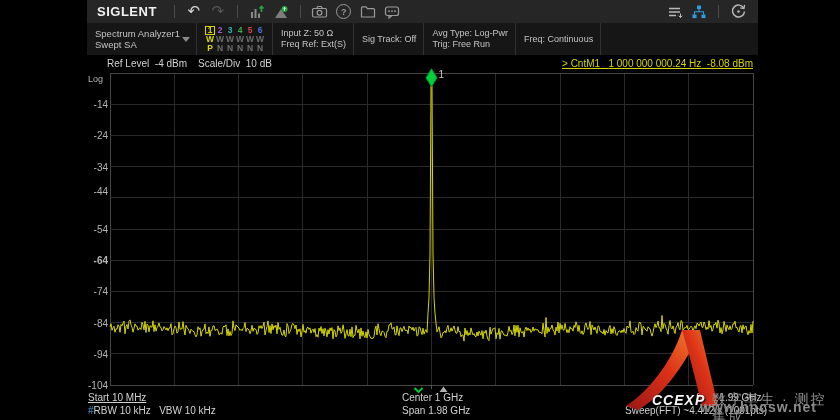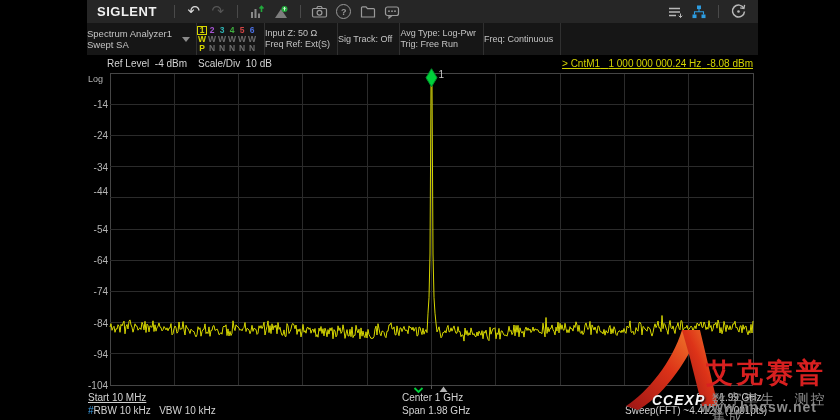--- a/index.html
+++ b/index.html
@@ -14,21 +14,21 @@
   .tbtn{width:24px;height:20px;display:flex;align-items:center;justify-content:center;flex:none;}
   .glyph{font-family:"DejaVu Sans",sans-serif;font-size:15px;line-height:1;}
   .undo{color:#d8d8d8}.redo{color:#565656}
   .spacer{flex:1}
   .qmark{width:13px;height:13px;border:1.2px solid #999;border-radius:50%;color:#999;
          font-size:9px;font-weight:bold;display:flex;align-items:center;justify-content:center;}
 
   
   .settings{position:absolute;left:87px;top:23px;width:671px;height:32px;background:#161616;
             display:flex;box-sizing:border-box;font-size:9px;color:#c4c4c4;}
-  .sblock{padding:2px 7px 2px 0;border-right:1px solid #303030;display:flex;flex-direction:column;
+  .sblock{padding:2px 7px 2px 8px;border-right:1px solid #303030;display:flex;flex-direction:column;
           justify-content:center;line-height:11px;white-space:nowrap;box-sizing:border-box;}
   .analyzer{width:110px;position:relative;font-size:9.5px;}
   .dd{position:absolute;right:6px;top:14px;width:0;height:0;border-left:4px solid transparent;
       border-right:4px solid transparent;border-top:5px solid #8a8a8a;}
   .tracegrid{display:flex;flex-direction:column;justify-content:center;line-height:9px;}
   .trow{display:flex;}
   .tcell{width:10px;text-align:center;font-size:8.5px;font-weight:bold;}
   .tcell.sel{outline:1px solid #d8d800;outline-offset:-1px;}
   .hash{color:#3da0e8;}
   .filler{flex:1;border-right:none;}
@@ -187,21 +187,21 @@
     <span>&gt; CntM1</span>&nbsp;&nbsp;&nbsp;<span>1 000 000 000.24 Hz</span>&nbsp;&nbsp;<span>-8.08 dBm</span>
   </div>
 
   <div class="abs" style="left:88px;top:74px;color:#b4b4b4;font-size:9px;">Log</div>
   <div id="yTicks">
       <div class="ylabel" style="left: 82px; top: 99.2px;">-14</div>
       <div class="ylabel" style="left: 82px; top: 130.4px;">-24</div>
       <div class="ylabel" style="left: 82px; top: 161.6px;">-34</div>
       <div class="ylabel" style="left: 82px; top: 186px;">-44</div>
       <div class="ylabel" style="left: 82px; top: 224px;">-54</div>
-      <div class="ylabel" style="left: 82px; top: 255.2px;">-64</div>
+      <div class="ylabel" style="left: 82px; top: 255.2px; font-weight: bold;">-64</div>
       <div class="ylabel" style="left: 82px; top: 286.4px;">-74</div>
       <div class="ylabel" style="left: 82px; top: 317.6px;">-84</div>
       <div class="ylabel" style="left: 82px; top: 348.8px;">-94</div>
       <div class="ylabel" style="left: 82px; top: 380px;">-104</div>
     </div>
 
   <svg id="plot" width="840" height="420" style="position:absolute;left:0;top:0;pointer-events:none;">
       <line x1="110" y1="73" x2="110" y2="385" stroke="#454545" stroke-width="1" shape-rendering="crispEdges"></line>
       <line x1="174.3" y1="73" x2="174.3" y2="385" stroke="#2b2b2b" stroke-width="1" shape-rendering="crispEdges"></line>
       <line x1="238.6" y1="73" x2="238.6" y2="385" stroke="#2b2b2b" stroke-width="1" shape-rendering="crispEdges"></line>
@@ -248,16 +248,15 @@
           <stop offset="0" stop-color="#9c1515"></stop>
             <stop offset="0.55" stop-color="#dd3318"></stop>
             <stop offset="1" stop-color="#f2852e"></stop>
         </linearGradient>
       </defs>
       <path d="M4 84 C 26 70 50 40 60 8 L 78 8 C 64 44 38 76 16 88 Z" fill="url(#wg)"></path>
       <path d="M60 8 L 78 8 L 96 84 L 80 84 L 68 36 Z" fill="url(#wg)"></path>
     </svg>
   </div>
   <div class="wm wm-brand" style="left:652px;top:392px;">CCEXP</div>
-  <div class="wm wm-cn" style="left:706px;top:360px;">艾克赛普</div>
   <div class="wm wm-slogan" style="left:712px;top:391px;">数字孪生 · 测控集成</div>
   <div class="wm wm-site" style="left:700px;top:399px;">www.hncsw.net</div>
 </div>
 
 </body></html>

